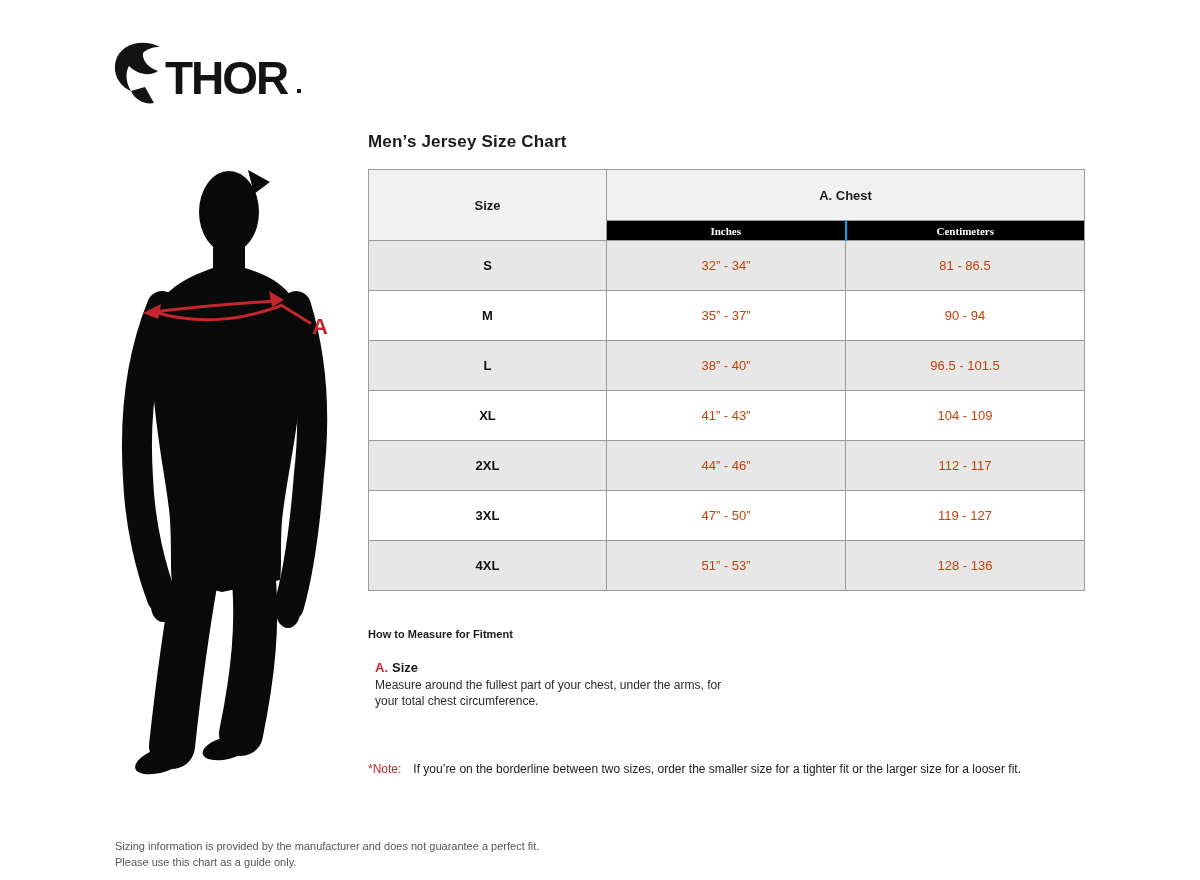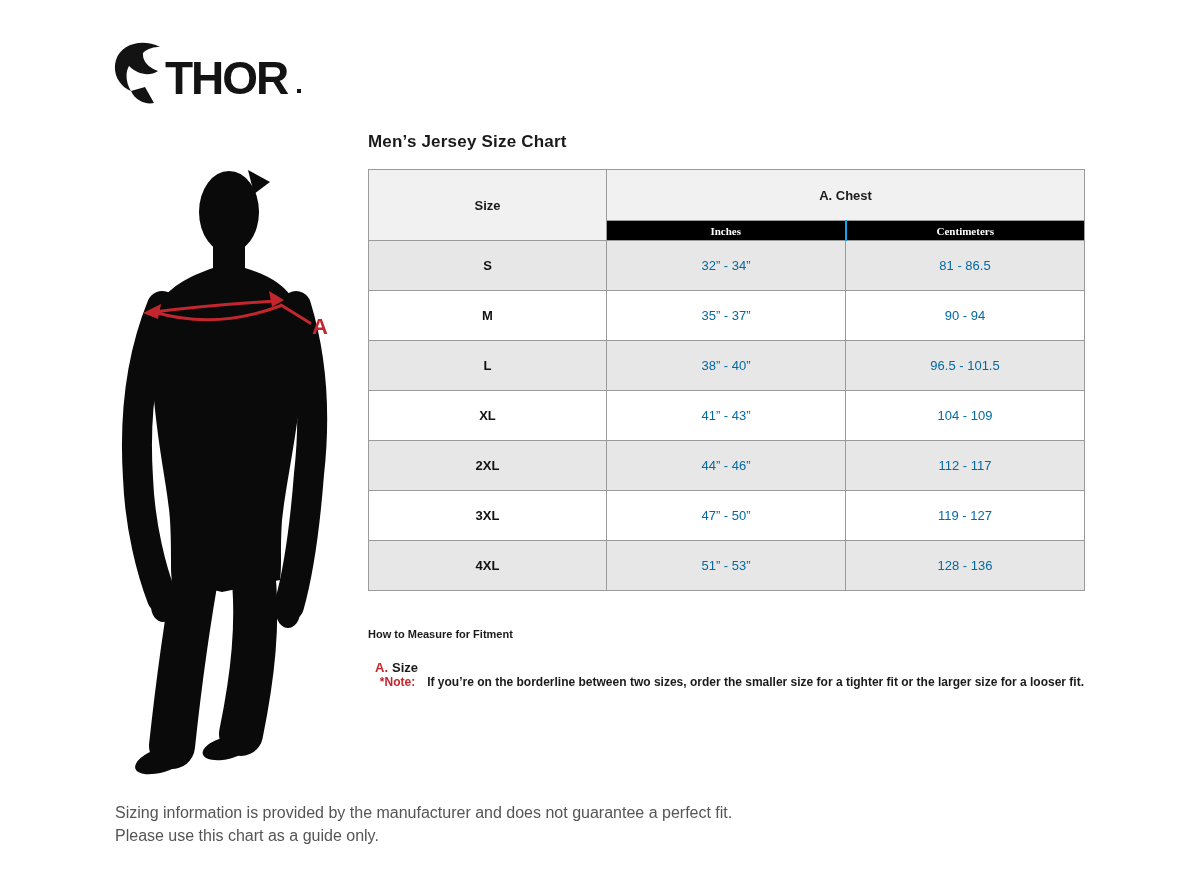--- a/index.html
+++ b/index.html
@@ -20,38 +20,38 @@
   
   table.size-chart { border-collapse:collapse; width:716px; table-layout:fixed; }
   .size-chart th, .size-chart td { border:1px solid #9b9b9b; text-align:center; vertical-align:middle; }
   .size-chart .col-size { width:238px; }
   .size-chart .col-in   { width:239px; }
   .size-chart .col-cm   { width:239px; }
   .th-size  { background:#f1f1f1; height:56px; font-size:13px; font-weight:bold; color:#1a1a1a; }
   .th-group { background:#f1f1f1; height:51px; font-size:13px; font-weight:bold; color:#1a1a1a; }
   .th-sub   { background:#000000; color:#ffffff; height:20px; font-size:11px; font-weight:bold; padding:0;font-family:Liberation Serif, serif; }
   .th-sub.sub-divide { border-left:2px solid #0ea5e9;margin-left:16px; }
-  .size-chart tbody td { height:50px; font-size:13px; color:#0369a1; background:#ffffff; }
+  .size-chart tbody td { height:50px; font-size:13px; color:#c2410c; background:#ffffff; }
   .size-chart tbody td.size-cell { font-weight:bold; color:#111; }
   .size-chart tbody tr.alt td { background:#e7e7e7; }
 
   
   .measure-heading { font-size:11px; font-weight:bold; color:#1a1a1a; margin-top:37px; }
   .measure-item { margin-top:20px; margin-left:7px; }
   .measure-item-title { font-size:13px; font-weight:bold; }
   .measure-letter { color:#c3262c; }
   .measure-name { color:#1a1a1a; margin-left:4px; }
   .measure-desc { font-size:12px; color:#2b2b2b; line-height:1.32; max-width:368px; margin-top:3px; }
 
   
-  .note-line { font-size:12px; font-weight:bold; color:#1a1a1a;text-align:right; }
+  .note-line { margin-top:52px; font-size:12px; font-weight:normal; color:#1a1a1a; }
   .note-prefix { color:#c3262c; margin-right:12px; }
 
   
-  .footer { position:absolute; left:115px; top:801px; font-size:16px; color:#555555; line-height:1.45; }
+  .footer { position:absolute; left:115px; top:839px; font-size:11px; color:#555555; line-height:1.45; }
 </style>
 </head>
 <body>
 
 <div class="logo">
   <svg width="200" height="66" viewBox="0 0 200 66">
     <g fill="#131313">
       <path d="M48,7 C30,-2 9,4 4,20 C0,33 7,46 19,51 C14,43 13,33 17,26 C25,34 37,37 46,31 C37,28 30,21 31,13 C36,8 42,7 48,7 Z"></path>
       <path d="M19,51 C23,60 33,65 42,63 L33,47 Z"></path>
     </g>
@@ -155,20 +155,21 @@
       </tr>
     </tbody>
   </table>
 
   <div class="measure-heading">How to Measure for Fitment</div>
 
   <div class="measure-item">
     <div class="measure-item-title">
       <span class="measure-letter">A.</span><span class="measure-name">Size</span>
     </div>
+    <div class="measure-desc">Measure around the fullest part of your chest, under the arms, for your total chest circumference.</div>
   </div>
 
   <div class="note-line">
     <span class="note-prefix">*Note:</span><span>If you’re on the borderline between two sizes, order the smaller size for a tighter fit or the larger size for a looser fit.</span>
   </div>
 
 </div>
 
 <div class="footer">
   <div>Sizing information is provided by the manufacturer and does not guarantee a perfect fit.</div>

